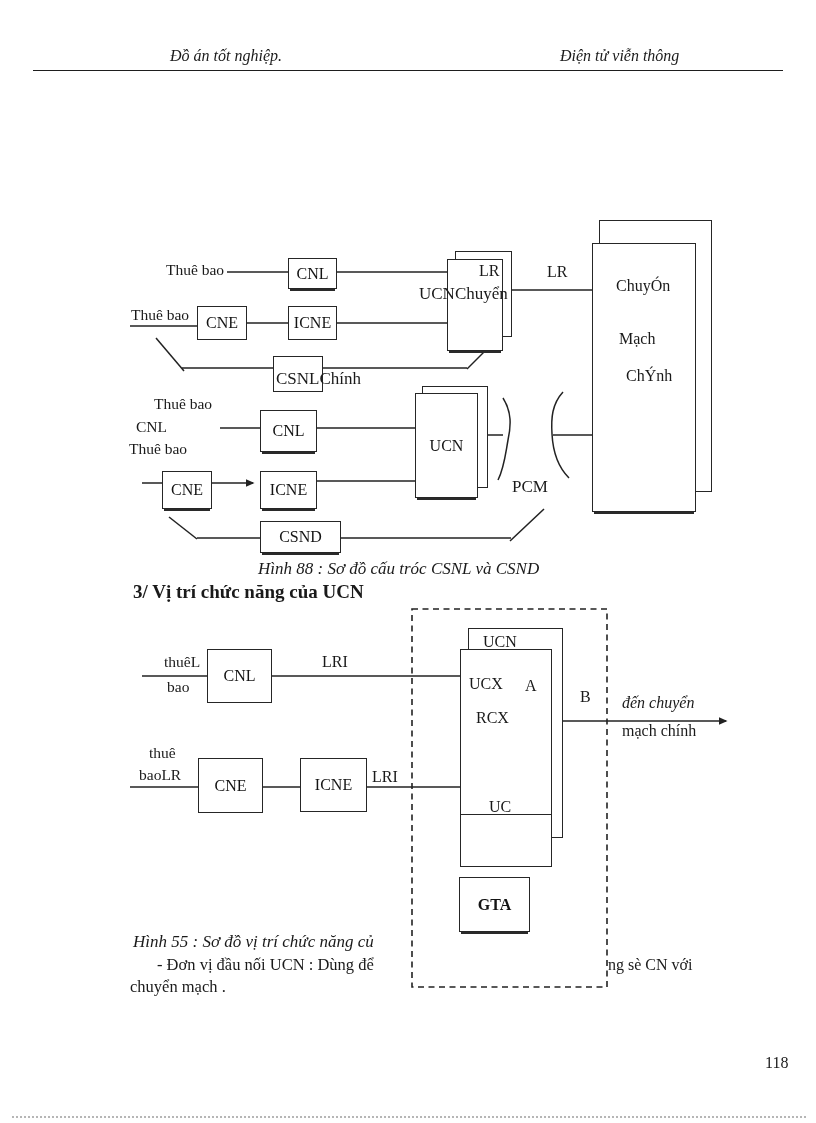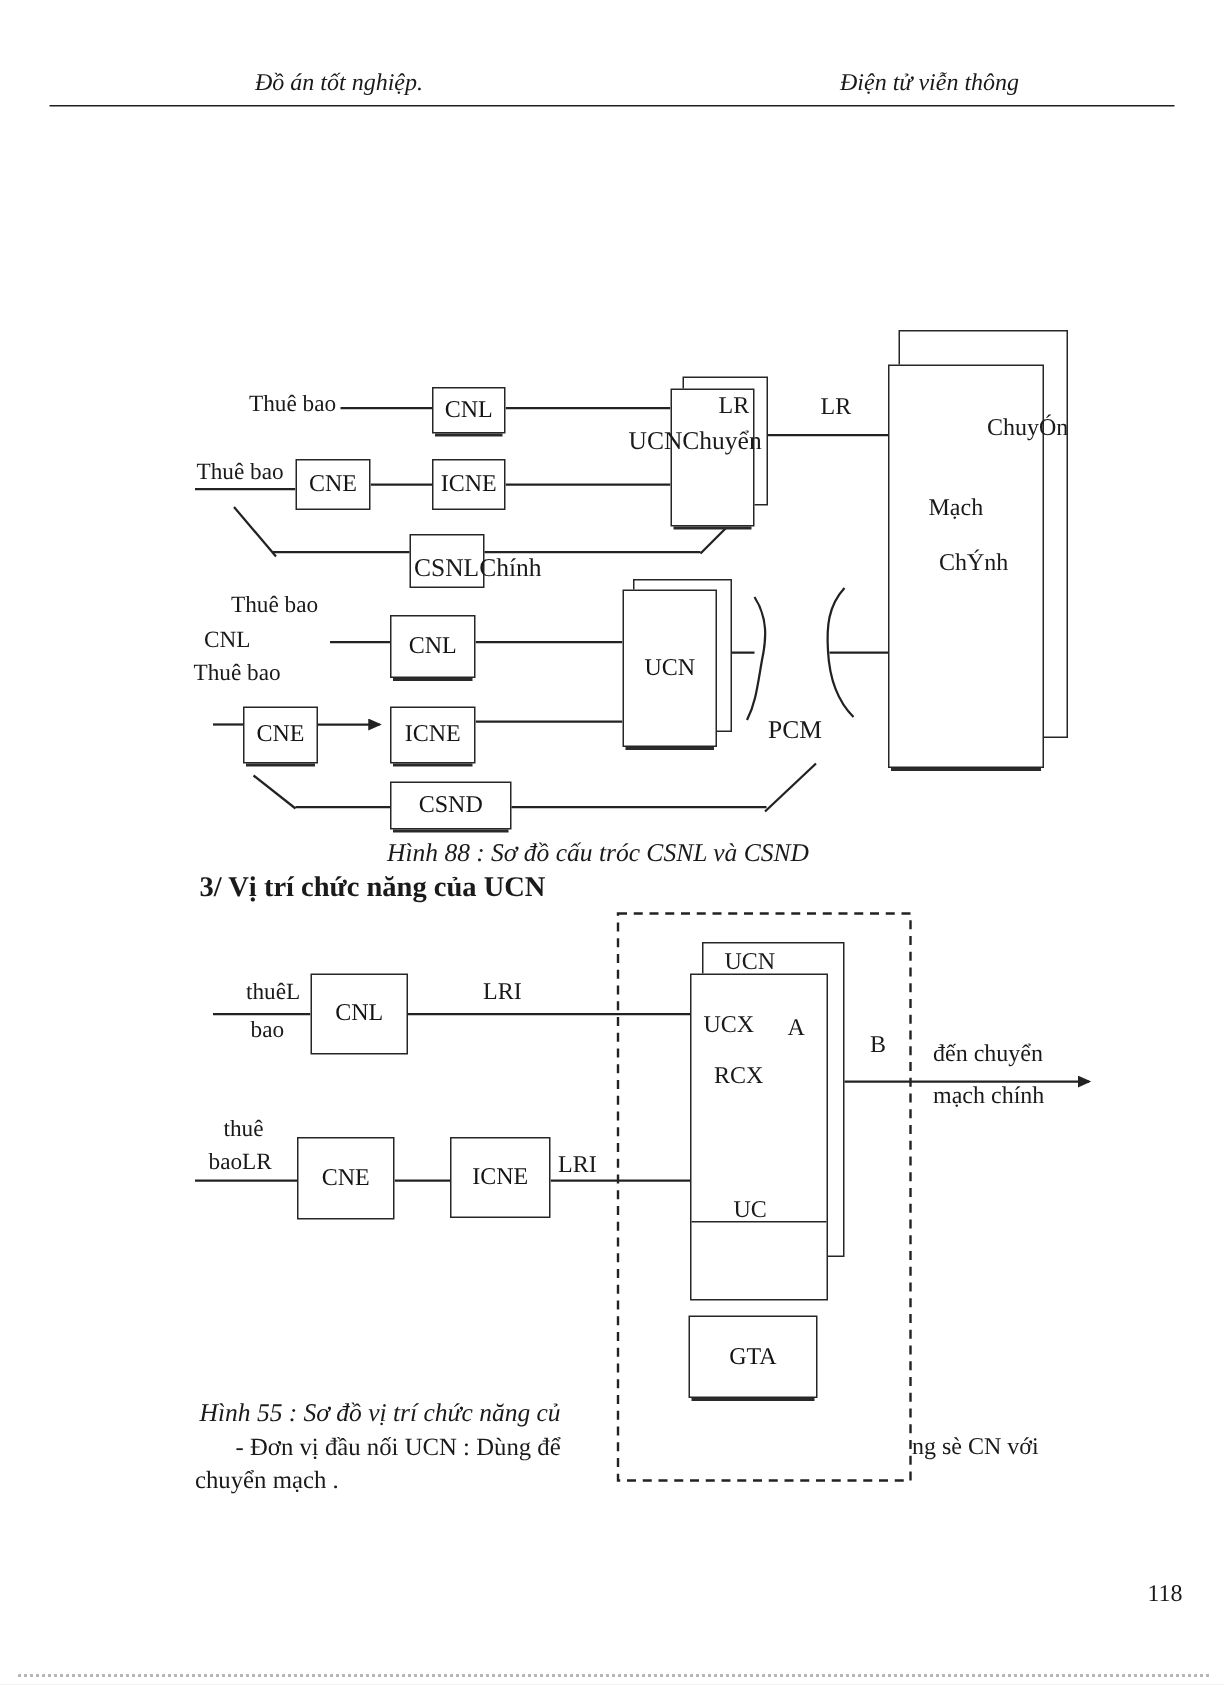--- a/index.html
+++ b/index.html
@@ -94,49 +94,49 @@
   <div class="lbl" style="left:166px;top:261px;">Thuê bao</div>
   <div class="lbl" style="left:131px;top:306px;">Thuê bao</div>
   <div class="lbl" style="left:154px;top:395px;">Thuê bao</div>
   <div class="lbl" style="left:136px;top:418px;">CNL</div>
   <div class="lbl" style="left:129px;top:440px;">Thuê bao</div>
   <div class="lbl f16" style="left:479px;top:262px;">LR</div>
   <div class="lbl f16" style="left:547px;top:263px;">LR</div>
   <div class="lbl f17" style="left:419px;top:285px;">UCNChuyển</div>
   <div class="lbl f17" style="left:276px;top:370px;">CSNLChính</div>
   <div class="lbl f17" style="left:512px;top:478px;">PCM</div>
-  <div class="lbl f16" style="left:616px;top:277px;margin-left:42px;">ChuyÓn</div>
+  <div class="lbl f16" style="left:616px;top:277px;">ChuyÓn</div>
   <div class="lbl f16" style="left:619px;top:330px;">Mạch</div>
   <div class="lbl f16" style="left:626px;top:367px;">ChÝnh</div>
 
   <div class="lbl ital f17" style="left:258px;top:560px;">Hình 88 : Sơ đồ cấu tróc CSNL và CSND</div>
   <div class="lbl" style="left:133px;top:582px;font-size:19px;font-weight:bold;">3/ Vị trí chức năng của UCN</div>
 
   <div class="bx" style="left:468px;top:628px;width:95px;height:210px;"></div>
   <div class="bx" style="left:460px;top:649px;width:92px;height:218px;">
     <span class="sep" style="top:164px;"></span>
   </div>
-  <div class="bx dbl" style="left:459px;top:877px;width:86px;height:55px;">GTA</div>
+  <div class="bx dbl" style="left:459px;top:877px;width:71px;height:55px;font-weight:bold;">GTA</div>
   <div class="bx" style="left:207px;top:649px;width:65px;height:54px;">CNL</div>
   <div class="bx" style="left:198px;top:758px;width:65px;height:55px;">CNE</div>
   <div class="bx" style="left:300px;top:758px;width:67px;height:54px;">ICNE</div>
 
   <div class="lbl" style="left:164px;top:653px;">thuêL</div>
   <div class="lbl" style="left:167px;top:678px;">bao</div>
   <div class="lbl f16" style="left:322px;top:653px;">LRI</div>
   <div class="lbl" style="left:149px;top:744px;">thuê</div>
   <div class="lbl" style="left:139px;top:766px;text-align:center;">baoLR</div>
   <div class="lbl f16" style="left:372px;top:768px;">LRI</div>
   <div class="lbl f16" style="left:483px;top:633px;">UCN</div>
   <div class="lbl f16" style="left:469px;top:675px;">UCX</div>
   <div class="lbl f16" style="left:525px;top:677px;">A</div>
   <div class="lbl f16" style="left:476px;top:709px;">RCX</div>
   <div class="lbl f16" style="left:489px;top:798px;">UC</div>
   <div class="lbl f16" style="left:580px;top:688px;">B</div>
-  <div class="lbl f16" style="left:622px;top:694px;">đến chuyển</div>
+  <div class="lbl f16" style="left:622px;top:694px;font-style:italic;">đến chuyển</div>
   <div class="lbl f16" style="left:622px;top:722px;">mạch chính</div>
 
   <div class="lbl" style="left:608px;top:956px;font-size:16px;">ng sè CN với</div>
   <div class="lbl" style="left:130px;top:978px;font-size:16.5px;">chuyển mạch .</div>
 
   <div class="lbl f16" style="left:720px;top:1054px;margin-left:45px;">118</div>
   <div class="dotline" style="left:12px;top:1116px;width:794px;"></div>
 
 </div>
 

